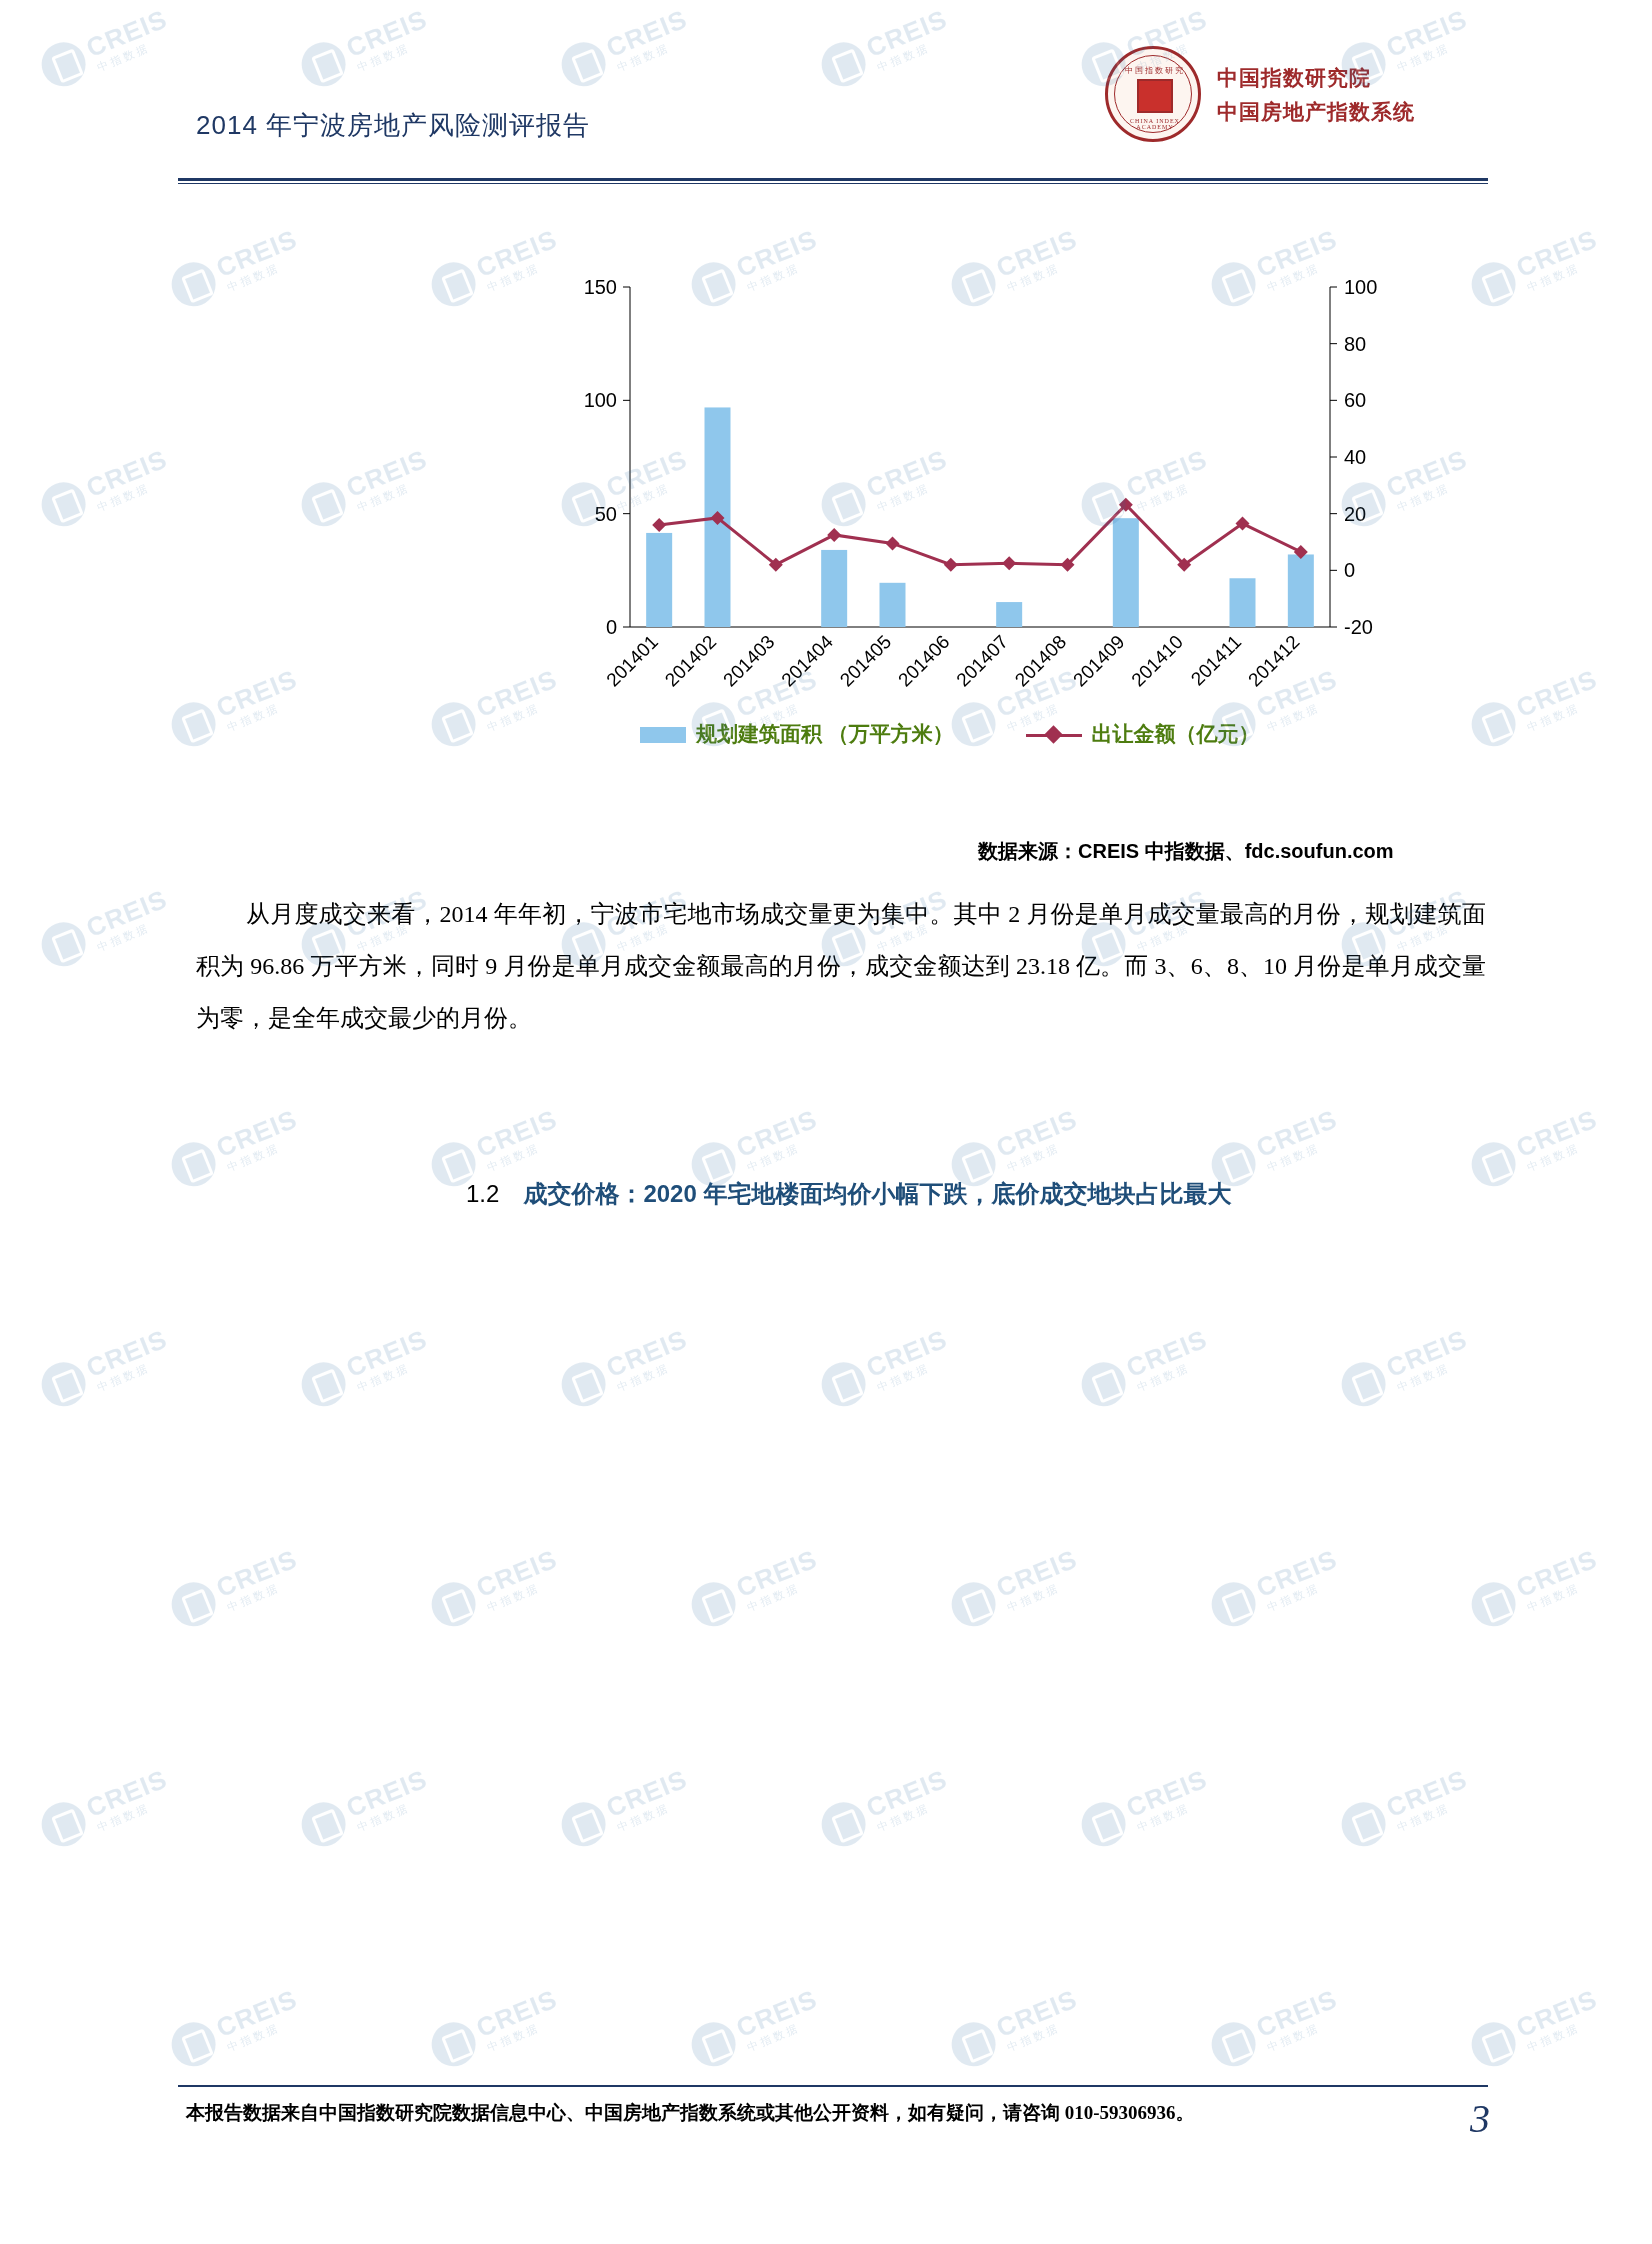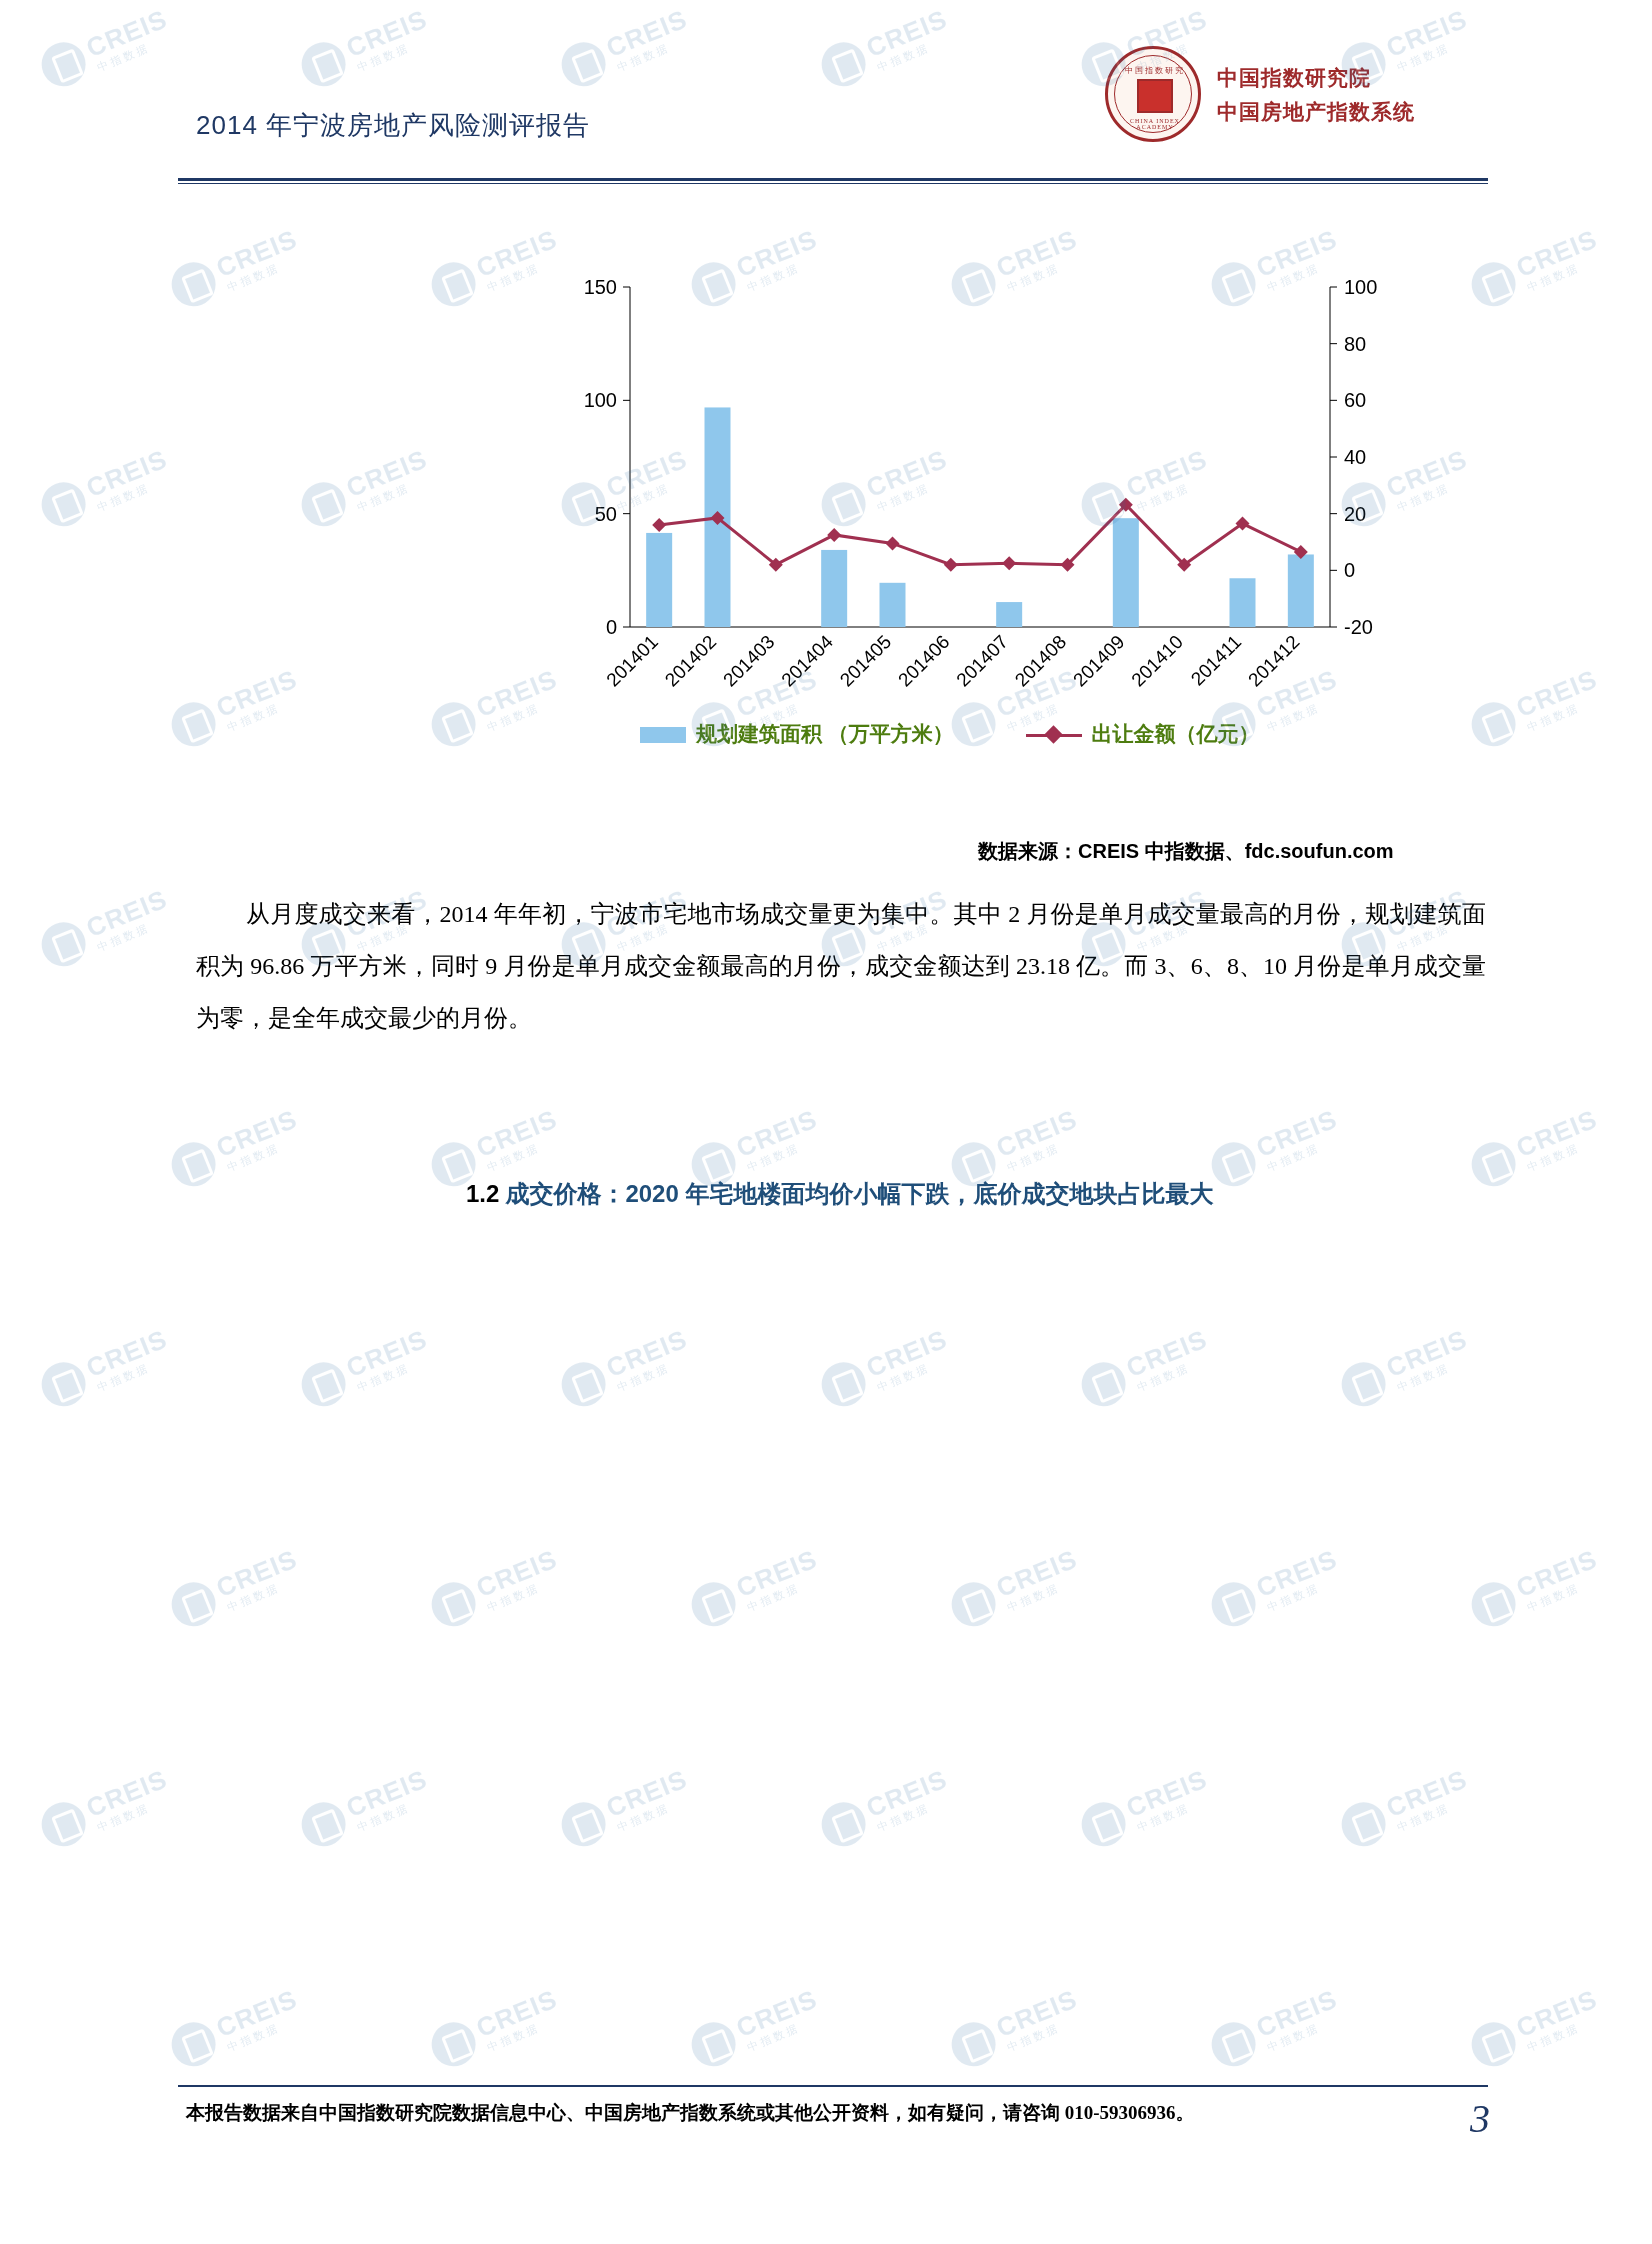--- a/index.html
+++ b/index.html
@@ -123,21 +123,21 @@
     text-align:justify;
     z-index:3;
   }
   .p1 { left:196px; top:888px; width:1290px; text-indent:50px; }
   .heading12 {
     position:absolute; left:466px; top:1178px;
     font-family:"Liberation Sans", sans-serif;
     font-size:24px; font-weight:bold; color:#1f4e79;
     z-index:3;
   }
-  .heading12 .num { color:#000; font-weight:bold; margin-right:6px;}
+  .heading12 .num { color:#000; font-weight:normal; margin-right:24px;}
   .sub-head {
     position:absolute; left:520px; top:1265px;
     font-family:"Liberation Sans", sans-serif;
     font-size:23px; font-weight:bold; color:#000;
     z-index:3;
   }
   .p2 { left:196px; top:1330px; width:1290px; text-indent:50px; line-height:57px;}
   .fig-caption {
     position:absolute; left:530px; top:1678px;
     font-family:"Liberation Sans", sans-serif;

